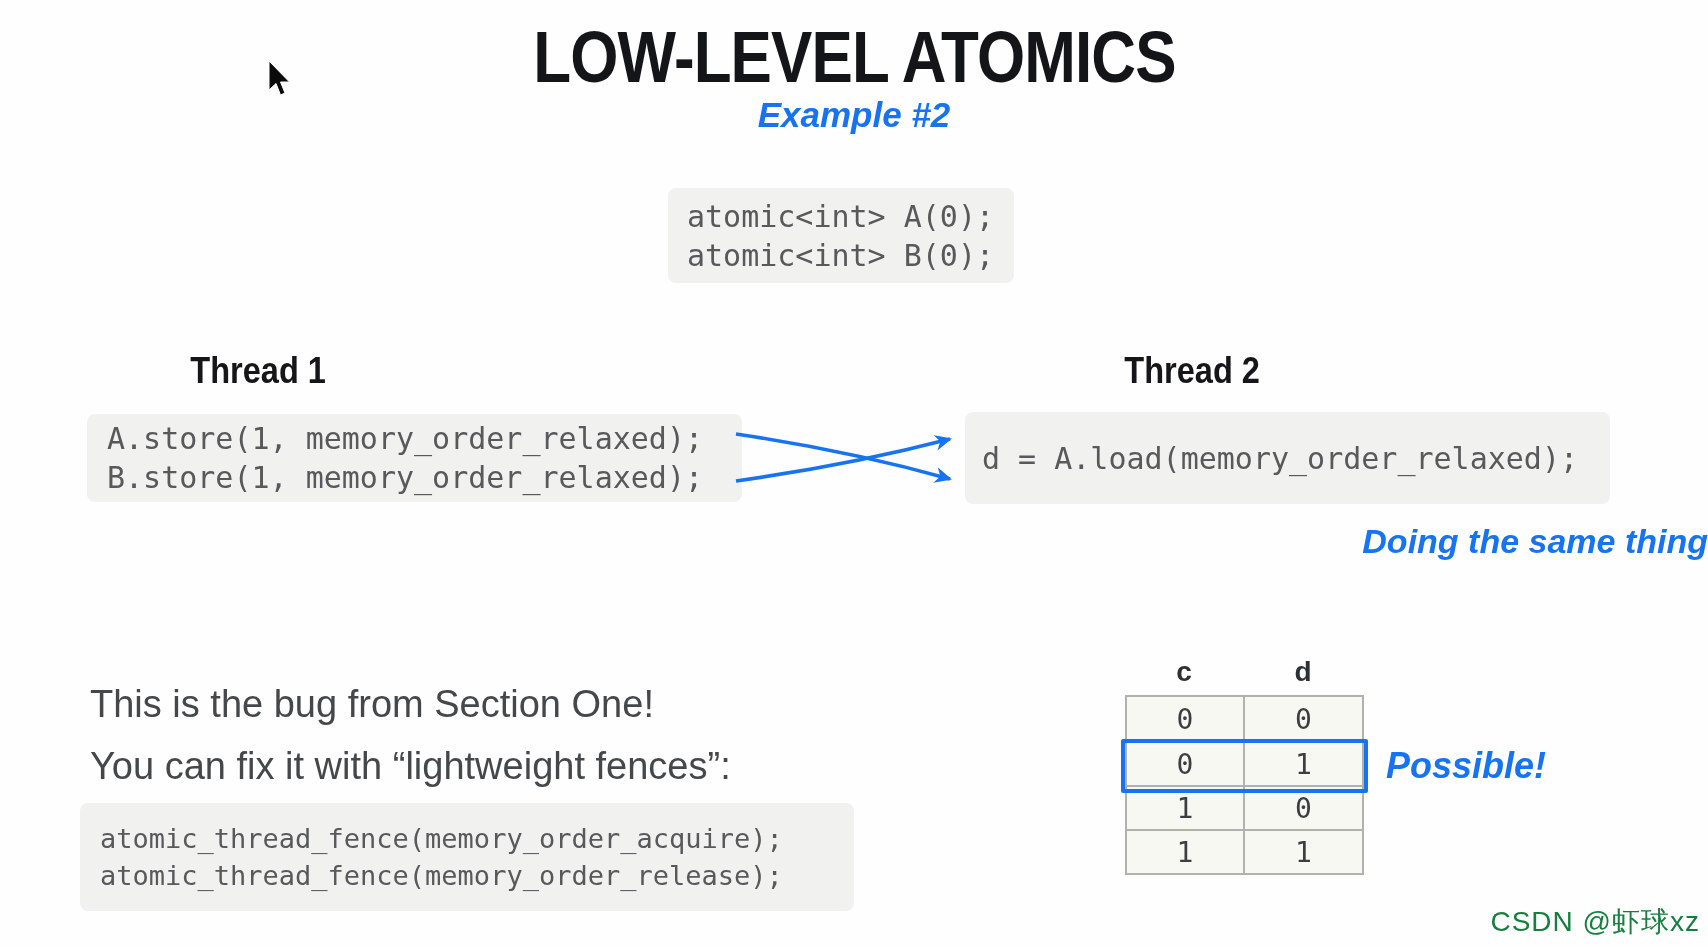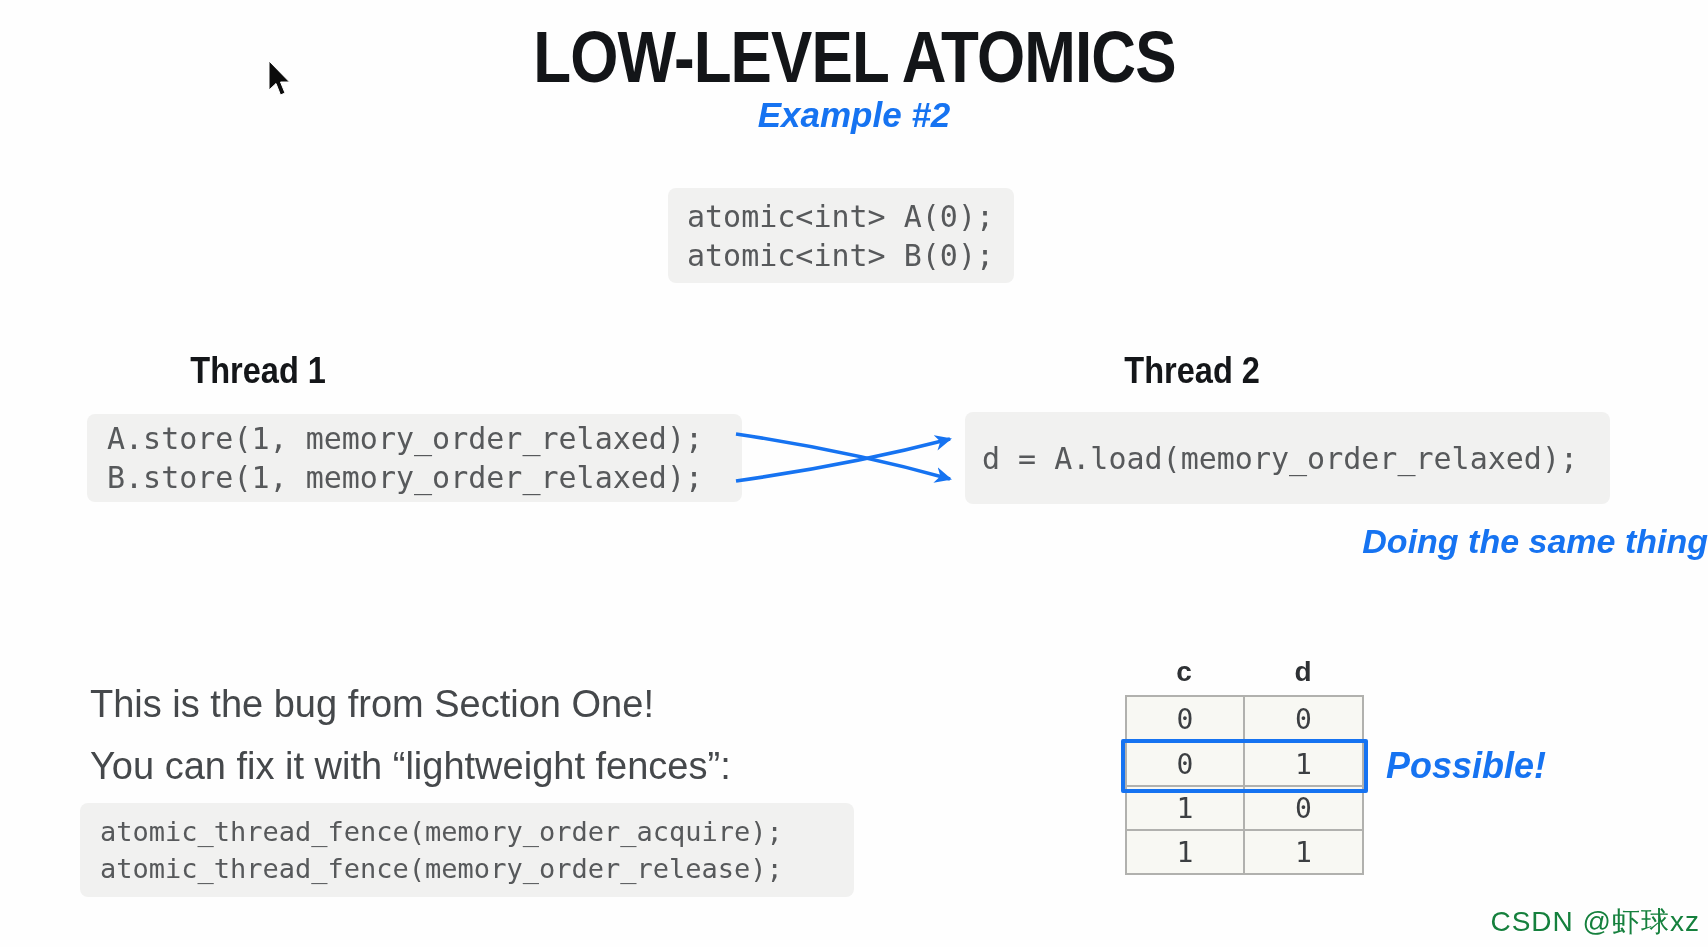--- a/index.html
+++ b/index.html
@@ -45,21 +45,21 @@
     color: var(--code-text);
     font-family: "DejaVu Sans Mono", monospace;
     white-space: pre;
     display: flex; flex-direction: column; justify-content: center;
   }
   .codebox div { display: block; }
 
   #setup-box   { left: 668px; top: 188px; width: 346px; height: 95px; font-size: 30px; line-height: 39px; padding: 0 19px; }
   #thread1-box { left: 87px;  top: 414px; width: 655px; height: 88px; font-size: 30px; line-height: 39px; padding: 0 20px; }
   #thread2-box { left: 965px; top: 412px; width: 645px; height: 92px; font-size: 30px; line-height: 39px; padding: 0 17px; }
-  #fence-box   { left: 80px;  top: 803px; width: 774px; height: 94px; font-size: 27px; line-height: 37px; padding: 0 20px; }
+  #fence-box   { left: 80px;  top: 803px; width: 774px; height: 108px; font-size: 27px; line-height: 37px; padding: 0 20px; }
 
   .thread-heading {
     top: 350px; width: 400px;
     text-align: left;
     font-size: 37px; font-weight: 800;
     color: #141619;
   }
   .thread-heading .condensed { display: inline-block; transform: scaleX(0.88); }
   #thread1-heading { left: 181px; }
   #thread2-heading { left: 1115px; }

